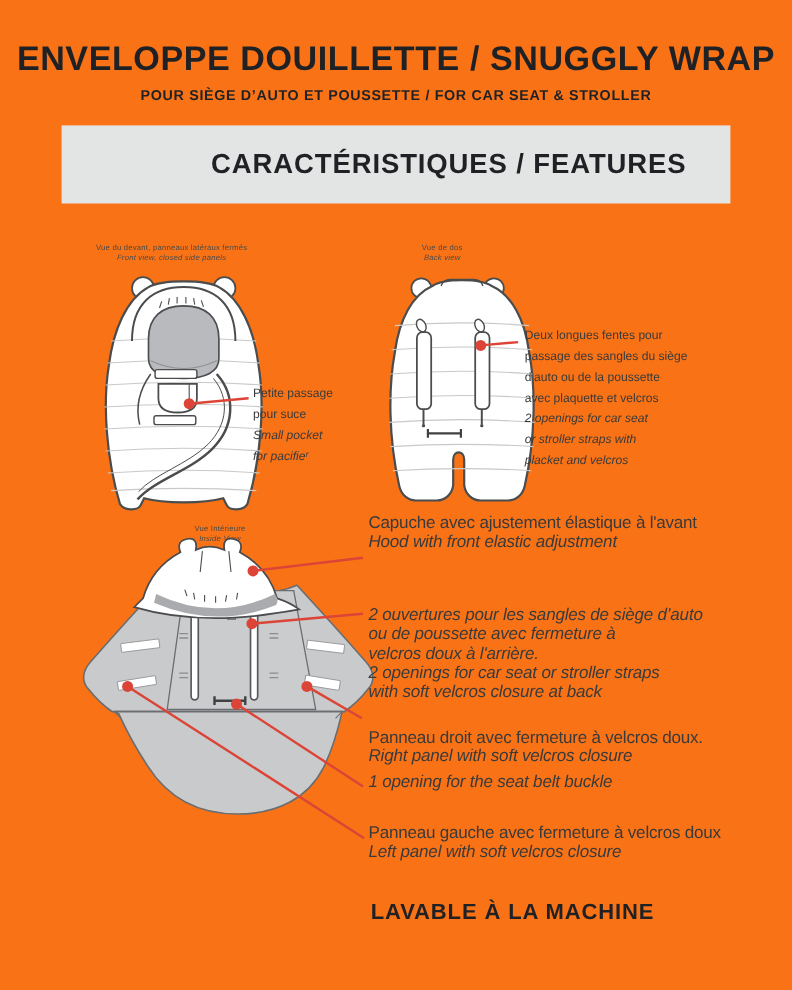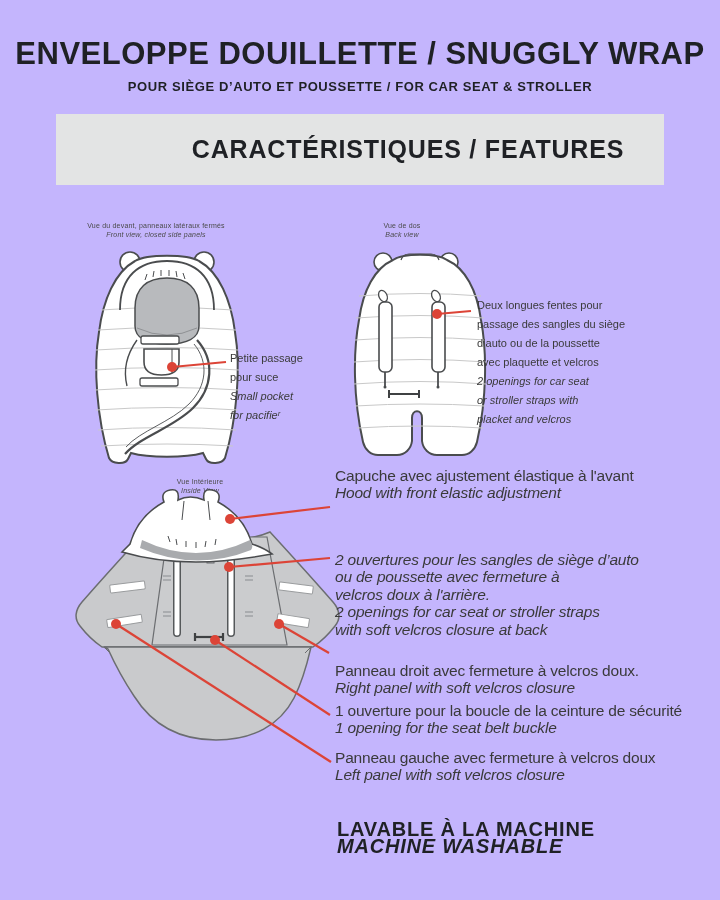--- a/index.html
+++ b/index.html
@@ -1,16 +1,16 @@
 <!DOCTYPE html>
 <html><head>
 <meta charset="utf-8">
 <style>
   html,body{margin:0;padding:0;background:#ffffff;}
-  #canvas{position:relative;width:720px;height:900px;background:#c4b5fd;overflow:hidden;
+  #canvas{position:relative;width:720px;height:900px;background:#f97316;overflow:hidden;
           font-family:"Liberation Sans",sans-serif;color:#2e2e2e;}
   .abs{position:absolute;}
   .ttl{top:36px;left:0;width:720px;text-align:center;font-size:31px;font-weight:bold;
        letter-spacing:.5px;color:#1f2125;}
   .sub{top:79px;left:0;width:720px;text-align:center;font-size:13px;font-weight:bold;
        letter-spacing:.6px;color:#1f2125;}
   .banner{top:114px;left:56px;width:608px;height:71px;background:#e3e4e4;}
   .banner .bt{width:100%;text-align:center;line-height:71px;font-size:25px;font-weight:bold;
        letter-spacing:.8px;color:#1f2125;margin-left:48px;}
   .viewlabel{font-size:7px;line-height:9px;text-align:center;color:#4a4a4a;letter-spacing:.2px;}
@@ -215,27 +215,25 @@
     <div class="ln it">2 openings for car seat or stroller straps</div>
     <div class="ln it">with soft velcros closure at back</div>
   </div>
 
   <div class="abs ann ann-sm" style="left:335px;top:662px;">
     <div class="ln">Panneau droit avec fermeture à velcros doux.</div>
     <div class="ln it">Right panel with soft velcros closure</div>
   </div>
 
   <div class="abs ann ann-sm" style="left:335px;top:702px;">
-    <div class="ln">1 ouverture pour la boucle de la ceinture de sécurité</div>
     <div class="ln it">1 opening for the seat belt buckle</div>
   </div>
 
   <div class="abs ann ann-sm" style="left:335px;top:749px;">
     <div class="ln">Panneau gauche avec fermeture à velcros doux</div>
     <div class="ln it">Left panel with soft velcros closure</div>
   </div>
 
   <div class="abs footer">
     <div>LAVABLE À LA MACHINE</div>
-    <div class="it">MACHINE WASHABLE</div>
   </div>
 
 </div>
 
 </body></html>

